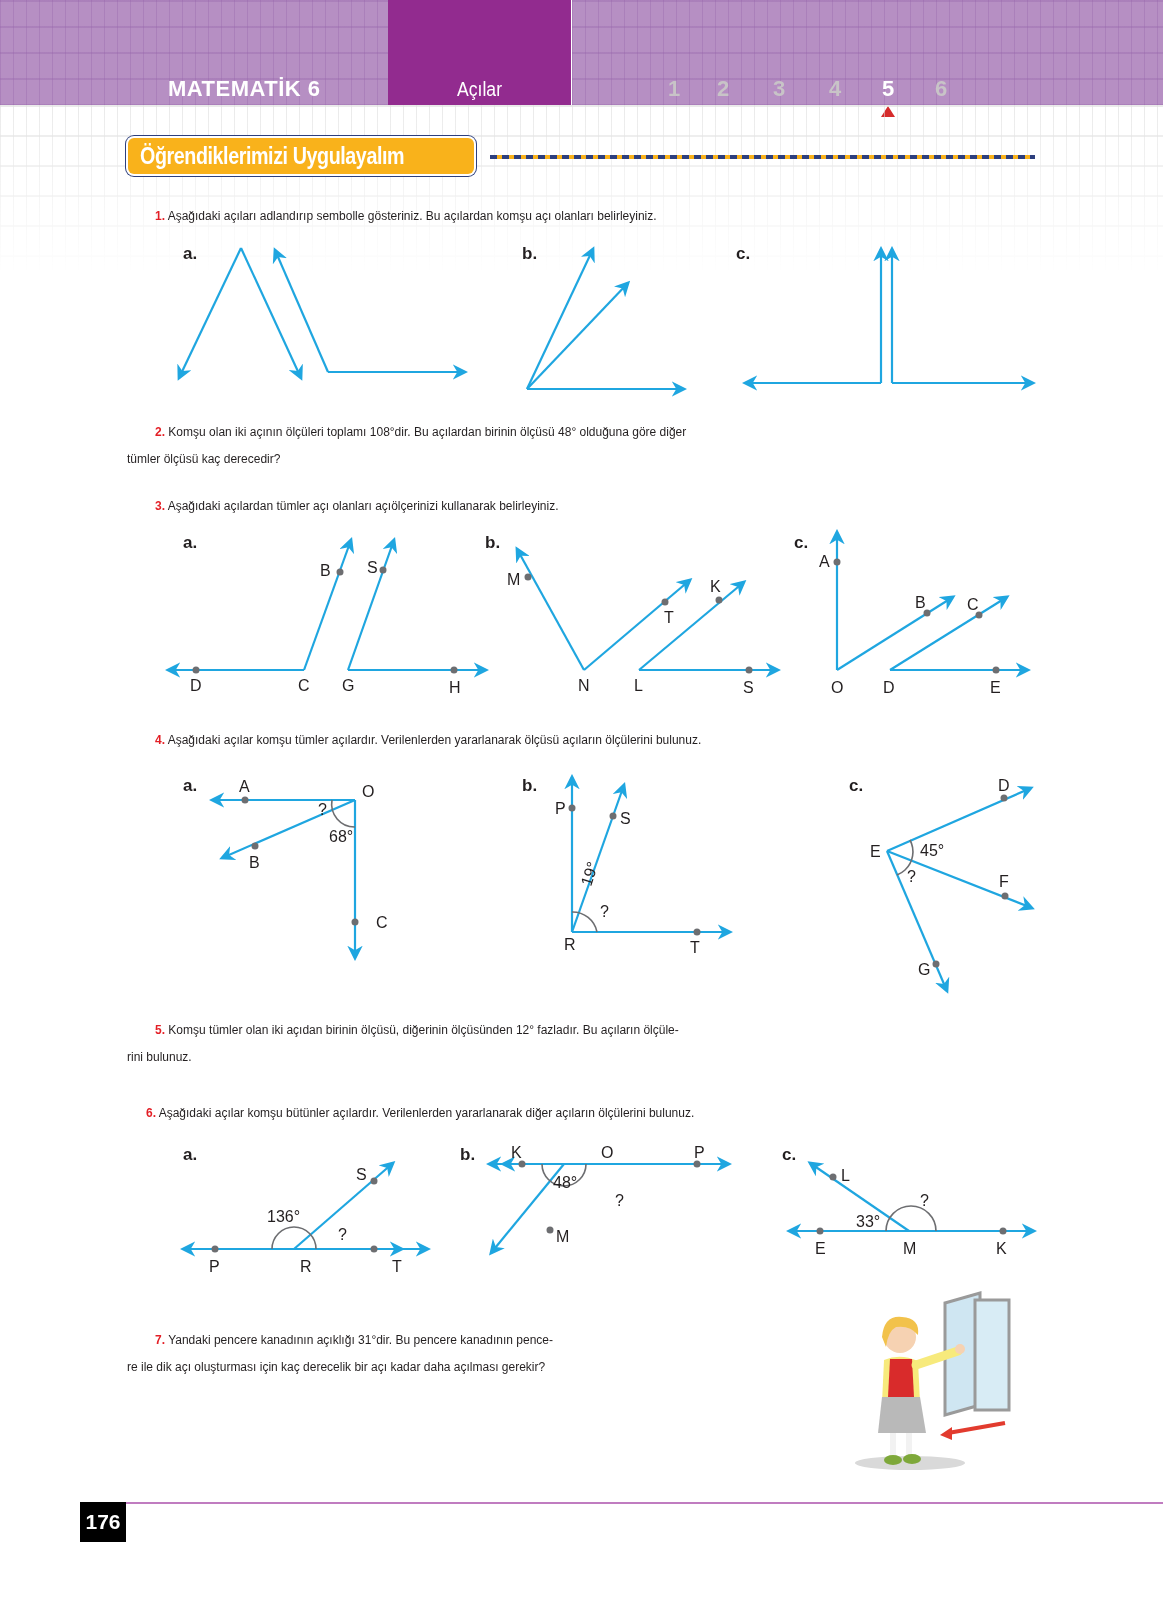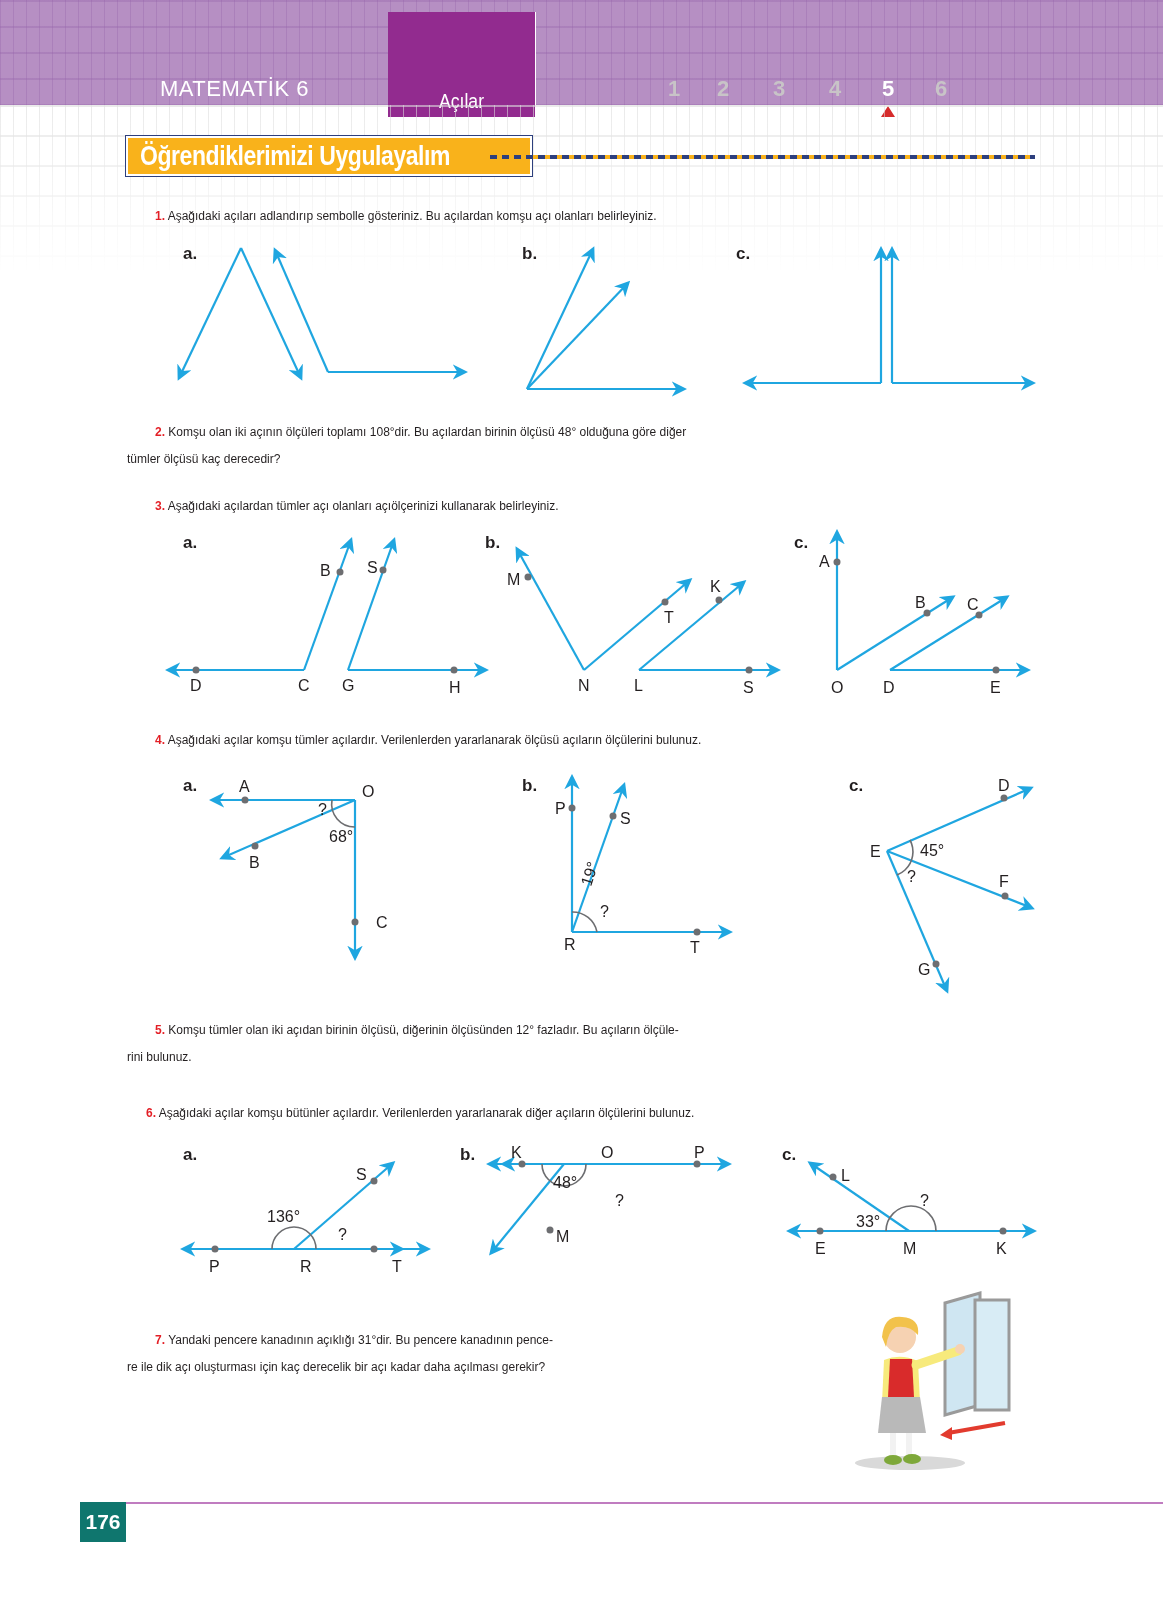--- a/index.html
+++ b/index.html
@@ -8,25 +8,25 @@
 
   .header {
     position: absolute; left: 0; top: 0; width: 1163px; height: 105px;
     background-color: #b68fc3;
     background-image:
       linear-gradient(to right, rgba(150,100,170,0.35) 1px, transparent 1px),
       linear-gradient(to bottom, rgba(150,100,170,0.35) 2px, transparent 2px);
     background-size: 13px 100%, 100% 26px;
   }
   .header .title-block {
-    position: absolute; left: 160px; top: 76px; font-weight: normal; font-size: 22px;
+    position: absolute; left: 168px; top: 76px; font-weight: bold; font-size: 22px;
     color: #ffffff; letter-spacing: 0.5px;
   }
   .header .chapter-block {
-    position: absolute; left: 388px; top: 12px; width: 148px; height: 105px; background: #922b8f;
+    position: absolute; left: 388px; top: 0; width: 184px; height: 105px; background: #922b8f;
     border-right: 1px solid #ffffff;
   }
   .header .chapter-block span {
     position: absolute; left: 0; right: 0; top: 78px; text-align: center; font-size: 20px; color: #ffffff;
     transform: scaleX(0.88);
   }
   .header .unit-label { position: absolute; left: 582px; top: 76px; font-weight: bold; font-size: 22px; color: #ffffff; margin-top: 40px; }
   .header .unit-num {
     position: absolute; top: 76px; font-weight: bold; font-size: 22px; color: #c8c4c7;
   }
@@ -41,40 +41,40 @@
     background-image:
       linear-gradient(to right, rgba(220,220,220,0.6) 1px, transparent 1px),
       linear-gradient(to bottom, rgba(220,220,220,0.6) 2px, transparent 2px);
     background-size: 13px 100%, 100% 30px;
     -webkit-mask-image: linear-gradient(to bottom, rgba(0,0,0,1), rgba(0,0,0,0));
     mask-image: linear-gradient(to bottom, rgba(0,0,0,1), rgba(0,0,0,0));
   }
 
   .section-badge {
     position: absolute; left: 128px; top: 138px; height: 36px; padding: 0 12px;
-    background: #f9b21b; border-radius: 0; color: #ffffff; font-weight: bold; font-size: 28px;
+    background: #f9b21b; border-radius: 6px; color: #ffffff; font-weight: bold; font-size: 24px;
     line-height: 36px; transform-origin: left center;
     box-shadow: 0 0 0 2px #ffffff, 0 0 0 3px #2d3f7d;
     font-family: "Liberation Sans", sans-serif; letter-spacing: -0.5px;
   }
   .section-badge span { display: inline-block; transform: scaleX(0.82); transform-origin: left center; white-space: nowrap; }
   .section-rule {
     position: absolute; left: 490px; top: 155px; width: 545px; height: 4px;
     background: repeating-linear-gradient(to right, #2d3f7d 0 7px, #f9b21b 7px 12px);
   }
 
   .q-text { position: absolute; font-size: 12px; line-height: 27px; color: #231f20; }
   .q-num { color: #e31f26; font-weight: bold; }
   .sub-label { position: absolute; font-weight: bold; font-size: 17px; }
   svg.fig { position: absolute; overflow: visible; }
   svg.fig text { font-family: "Liberation Sans", sans-serif; font-size: 16px; fill: #231f20; }
 
   .footer-rule { position: absolute; left: 80px; top: 1502px; width: 1083px; height: 2px; background: #c07cc0; }
   .page-number {
-    position: absolute; left: 80px; top: 1502px; width: 46px; height: 40px; background: #0f766e;
+    position: absolute; left: 80px; top: 1502px; width: 46px; height: 40px; background: #000000;
     color: #ffffff; font-weight: bold; font-size: 21px; line-height: 40px; text-align: center;
   }
 
   .illustration { position: absolute; left: 840px; top: 1285px; width: 180px; height: 190px; }
 </style>
 </head>
 <body>
 
 <div class="header">
   <div class="title-block">MATEMATİK 6</div>

